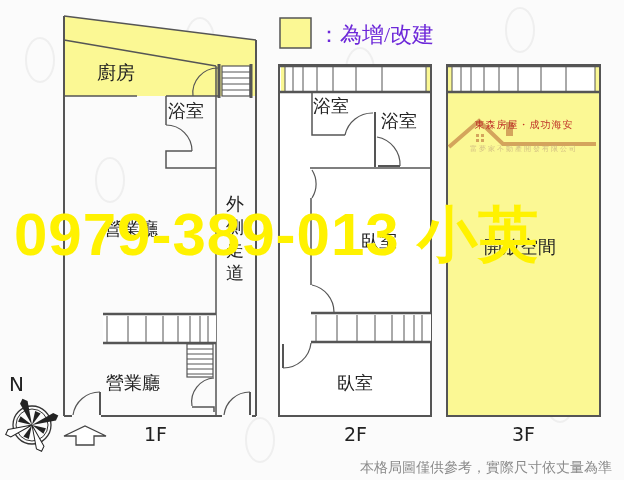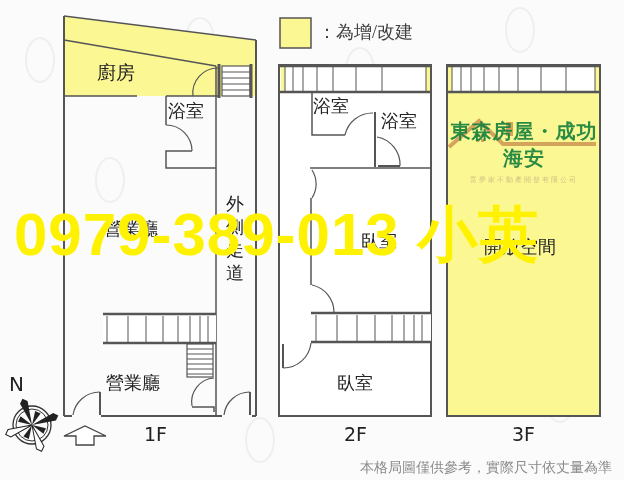--- a/index.html
+++ b/index.html
@@ -18,27 +18,27 @@
       font-size: 60px; color: #fff200; letter-spacing: 1px;
       white-space: nowrap; line-height: 78px; pointer-events: none;
       text-align: left; padding-left: 14px;
     }
     .disclaimer {
       position: absolute; right: 12px; top: 459px;
       font-family: "DejaVu Sans", sans-serif; font-size: 14px; color: #8a8a8a;
     }
     .legend-text {
       position: absolute; left: 318px; top: 20px;
-      font-family: Liberation Serif, serif; font-size: 18px; color: #404040;
+      font-family: Liberation Serif, serif; font-size: 22px; color: #6d28d9;
     }
     .logo {
       position: absolute; left: 446px; top: 118px; width: 156px; text-align: center;
     }
-    .logo-main { font-size: 20px; color: #15803d; font-weight: bold; letter-spacing: 1px; opacity: .9; }
-    .logo-sub { font-size: 7px; color: #c9b07f; letter-spacing: 2px; margin-top: 3px; opacity: .8; }
+    .logo-main { font-size: 10px; color: #b91c1c; font-weight: normal; letter-spacing: 1px; opacity: .9; }
+    .logo-sub { font-size: 7px; color: #c9b07f; letter-spacing: 2px; margin-top: 12px; opacity: .8; }
   </style>
 </head>
 <body>
 
 <svg id="plan" width="624" height="480" viewBox="0 0 624 480" xmlns="http://www.w3.org/2000/svg">
 
   <g stroke="#efefef" stroke-width="2" fill="none">
     <ellipse cx="40" cy="60" rx="14" ry="22"></ellipse>
       <ellipse cx="200" cy="40" rx="14" ry="22"></ellipse>
     <ellipse cx="360" cy="70" rx="14" ry="22"></ellipse>

